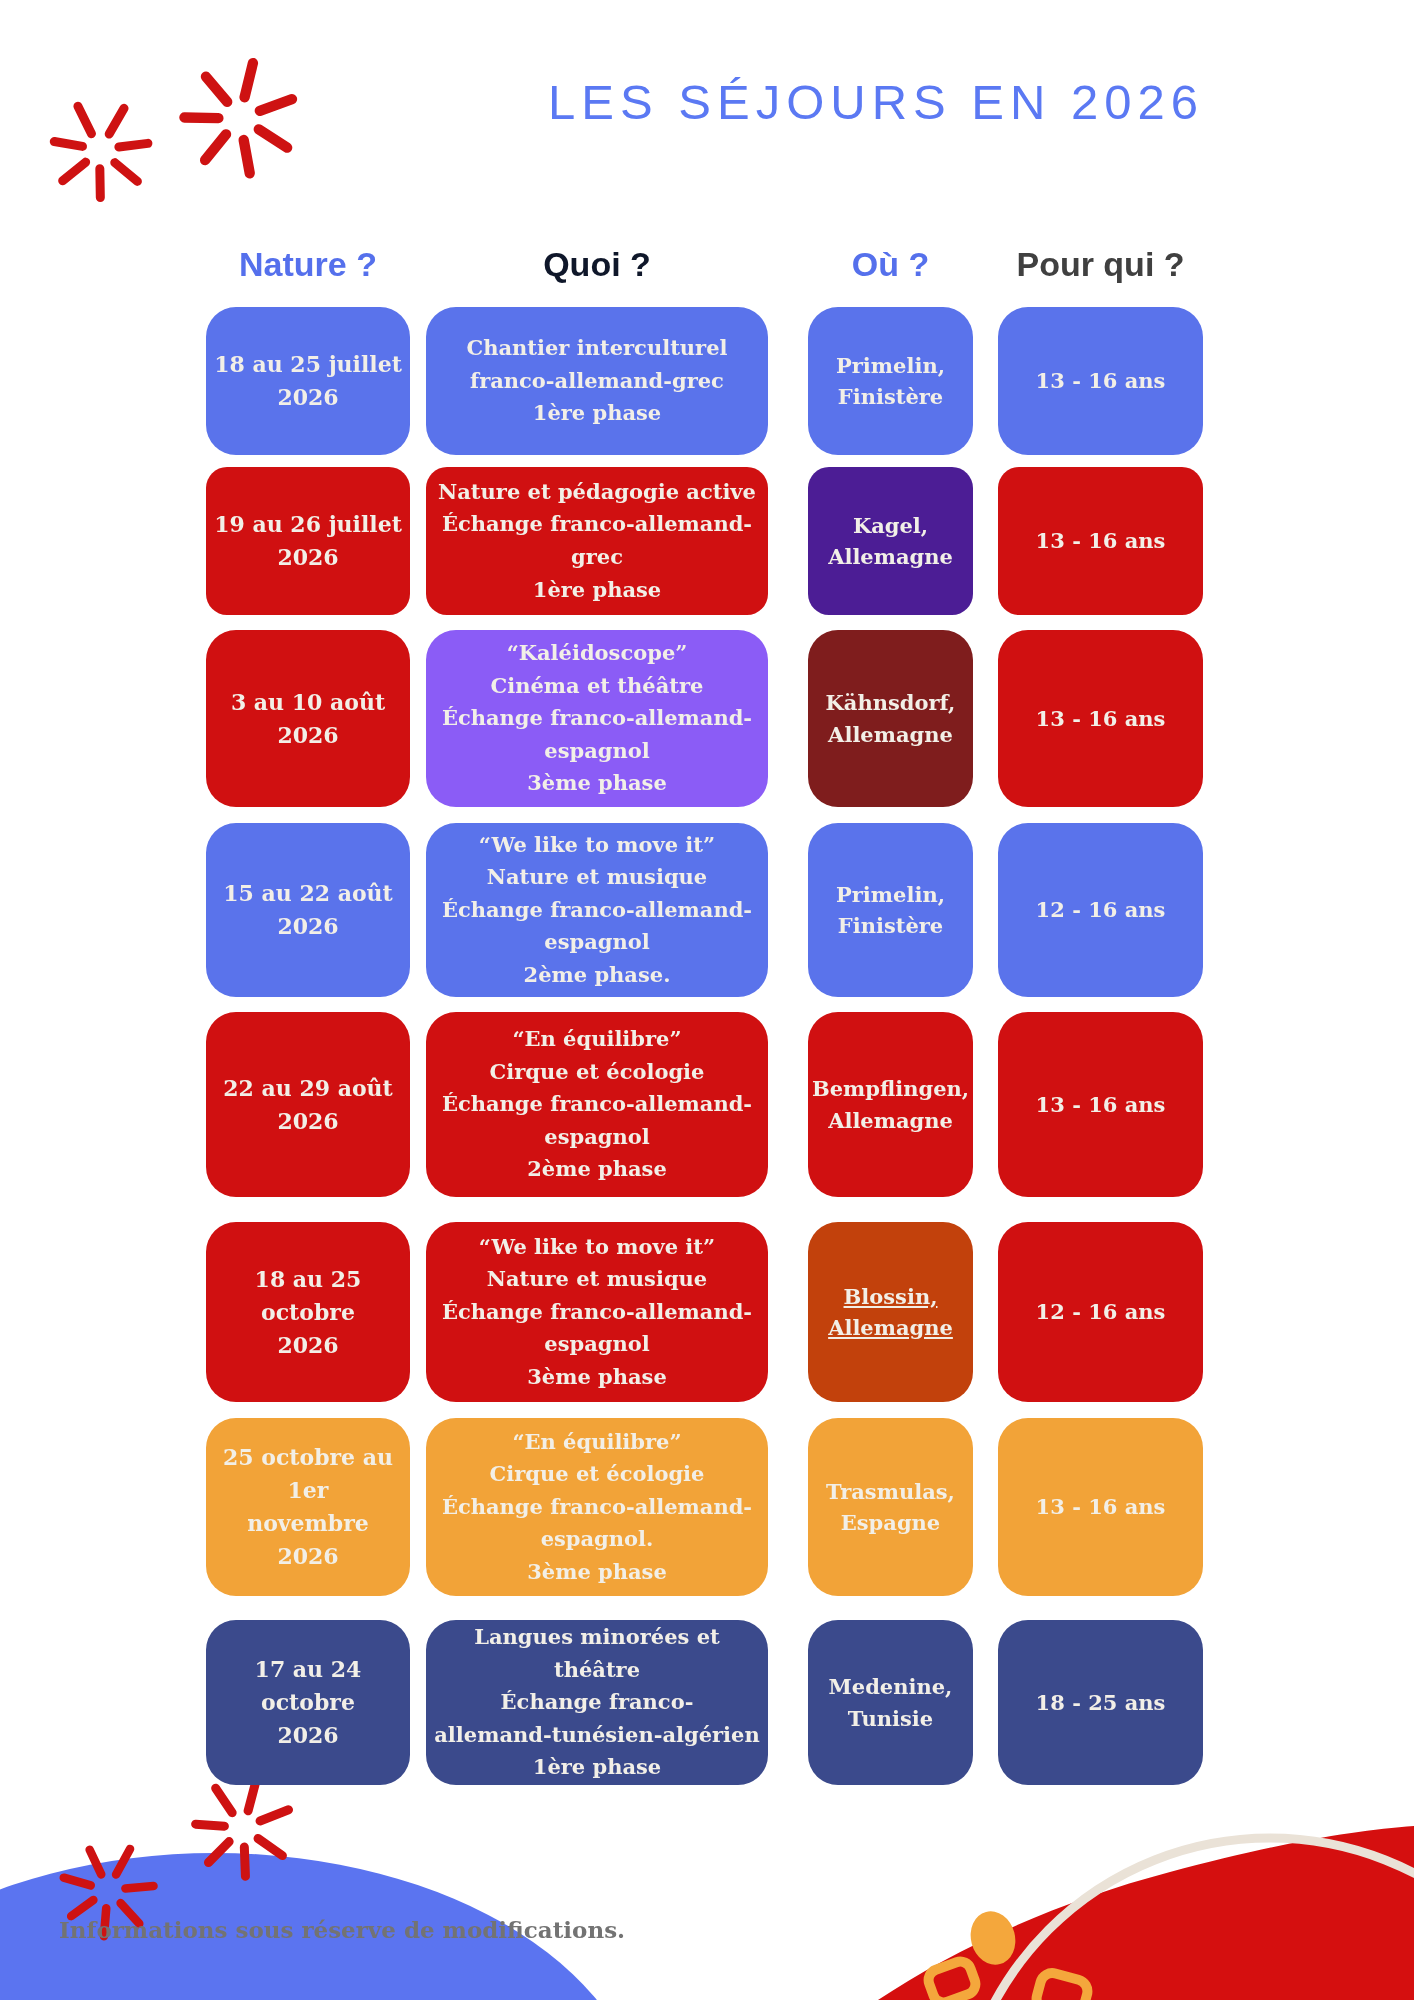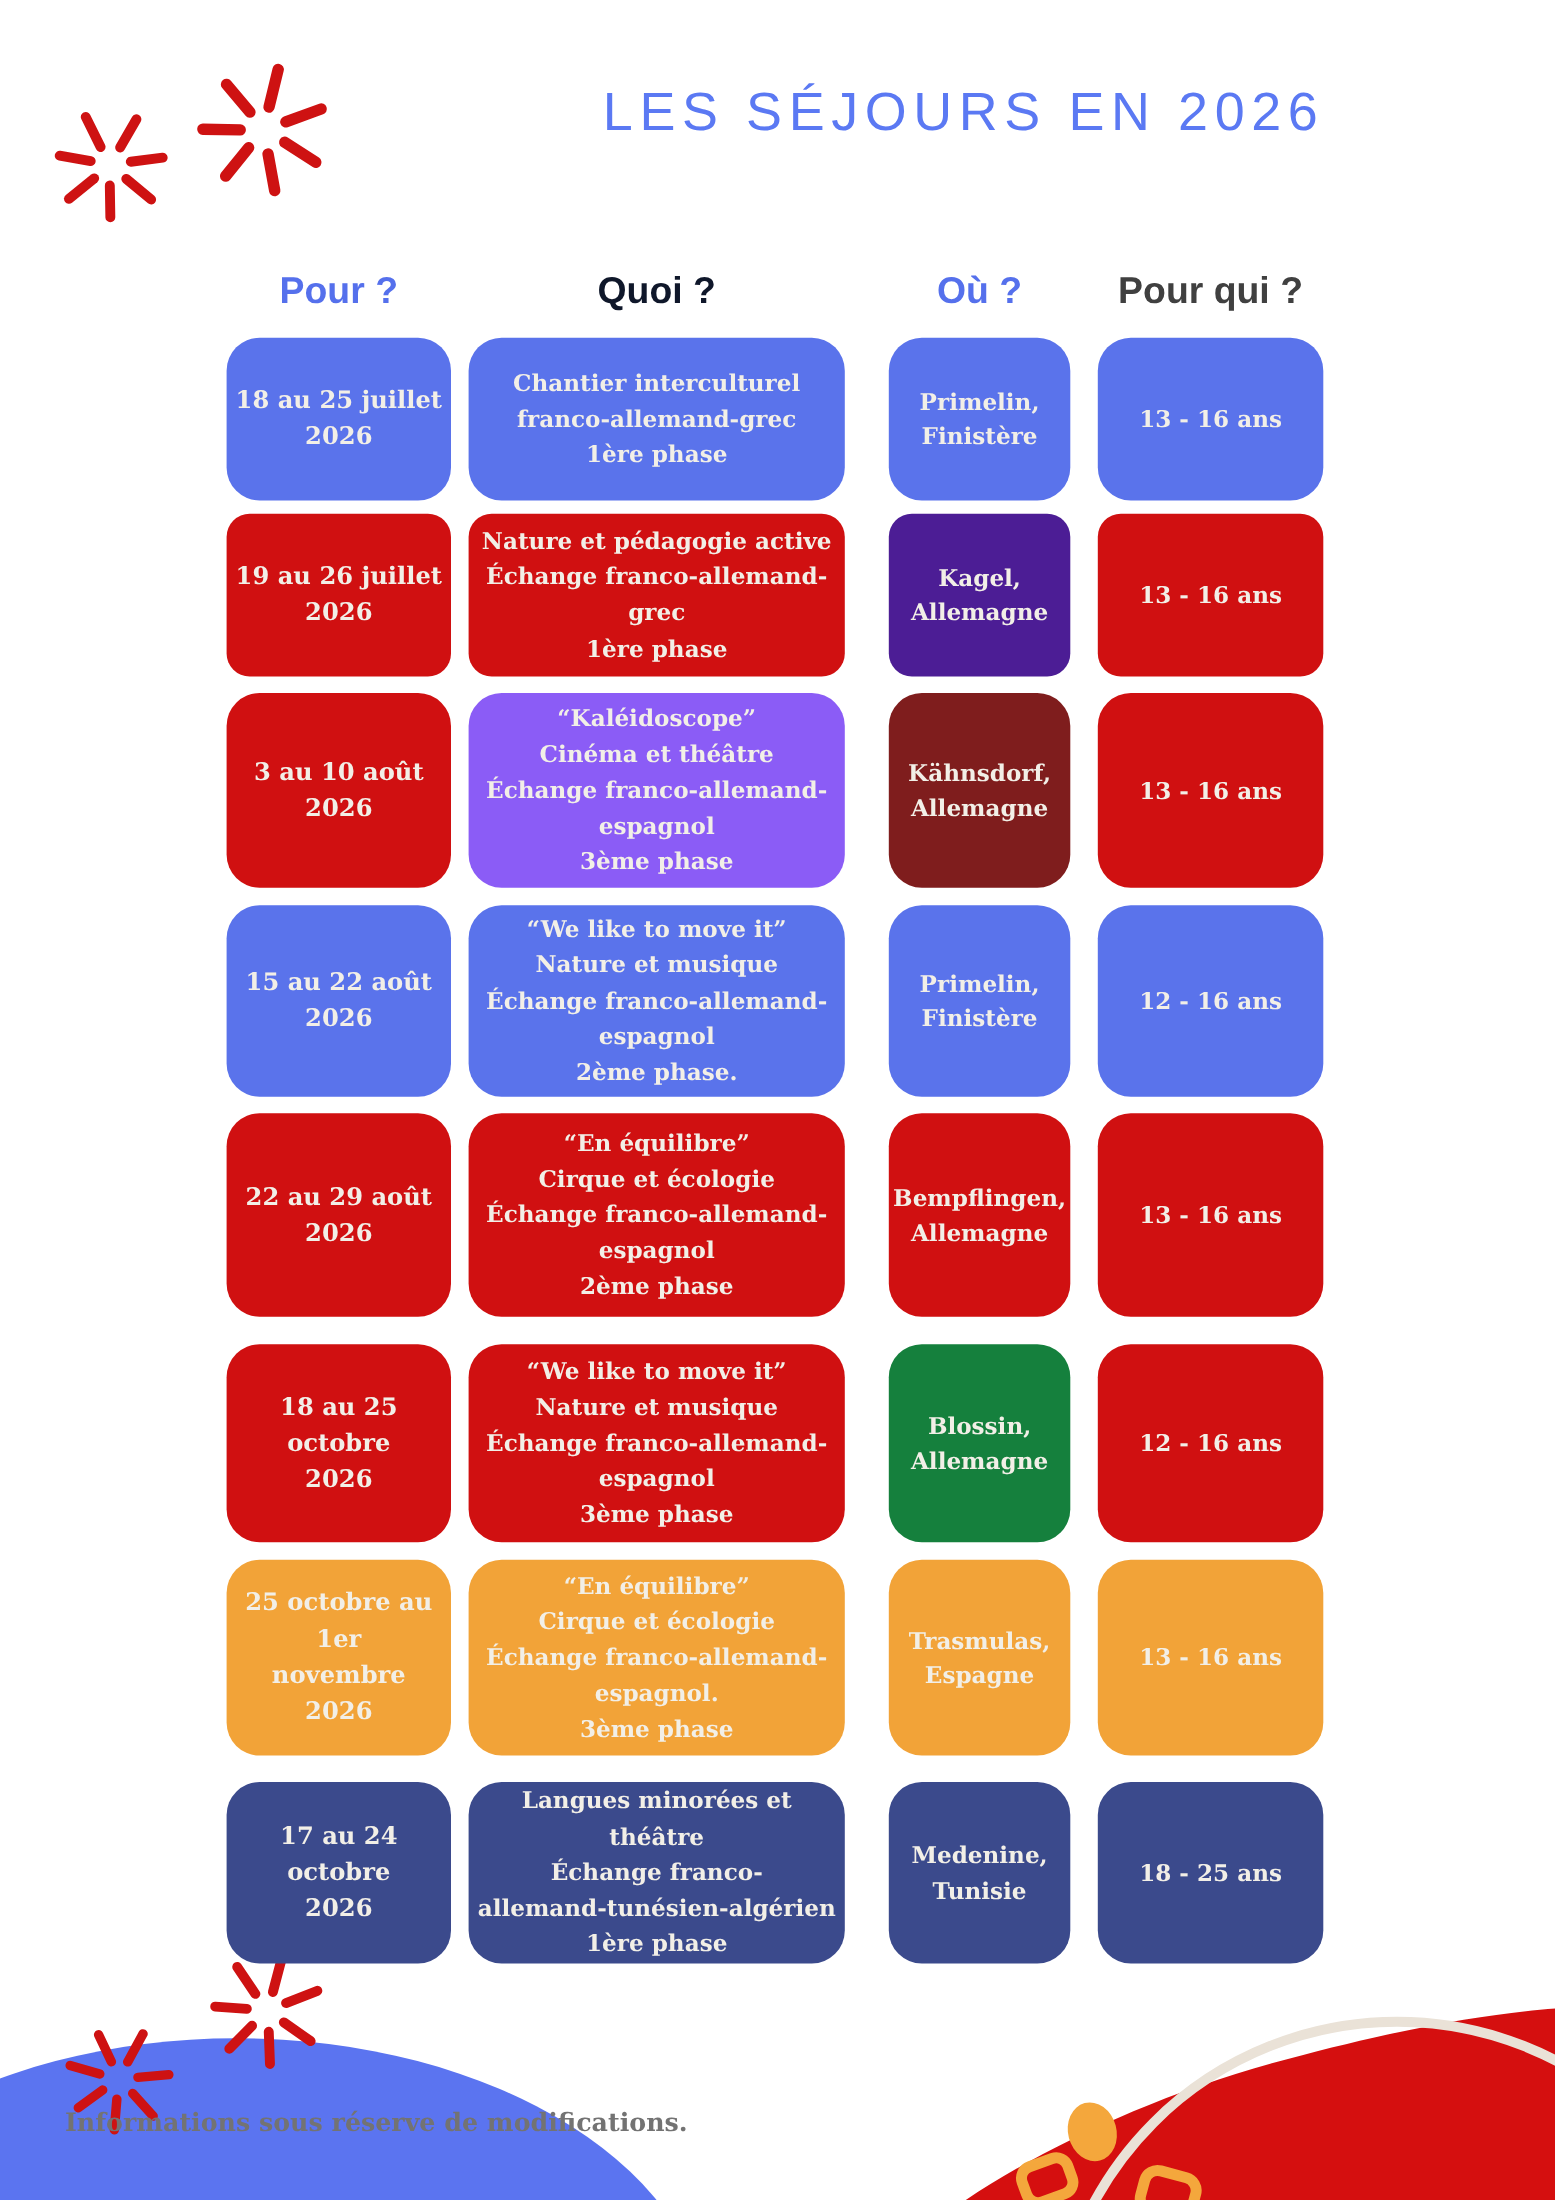--- a/index.html
+++ b/index.html
@@ -125,21 +125,21 @@
     <use href="#fw" transform="translate(240 118) rotate(25) scale(1.15)" stroke="#ce1212"></use>
     <use href="#fw" transform="translate(108 1890) rotate(40) scale(0.95)" stroke="#ce1212"></use>
     <use href="#fw" transform="translate(243 1828) rotate(80)" stroke="#ce1212"></use>
   </svg>
 
   <div class="page-title" style="color: rgb(91, 121, 243);">LES SÉJOURS EN 2026</div>
 
   <div class="table-wrap">
 
     <div class="hdr-row">
-      <div class="hdr c1" style="color: rgb(85, 112, 236);">Pour ?</div>
+      <div class="hdr c1" style="color: rgb(85, 112, 236);">Nature ?</div>
       <div class="hdr c2" style="color: #0f172a;">Quoi ?</div>
       <div class="hdr c3" style="color: rgb(85, 112, 236);">Où ?</div>
       <div class="hdr c4" style="color: #404040;">Pour qui ?</div>
     </div>
 
     <div class="row r1">
       <div class="cell c1" style="background: rgb(90, 115, 235);">18 au 25 juillet
 2026</div>
       <div class="cell c2" style="background: rgb(90, 115, 235);">Chantier interculturel
 franco-allemand-grec
@@ -200,21 +200,21 @@
     </div>
 
     <div class="row r6">
       <div class="cell c1" style="background: rgb(208, 16, 17);">18 au 25 octobre
 2026</div>
       <div class="cell c2" style="background: rgb(208, 16, 17);">“We like to move it”
 Nature et musique
 Échange franco-allemand-
 espagnol
 3ème phase</div>
-      <div class="cell c3" style="background: #15803d;">Blossin,
+      <div class="cell c3" style="background: #c2410c; text-decoration: underline;">Blossin,
 Allemagne</div>
       <div class="cell c4" style="background: rgb(208, 16, 17);">12 - 16 ans</div>
     </div>
 
     <div class="row r7">
       <div class="cell c1" style="background: rgb(242, 163, 56);">25 octobre au 1er
 novembre 2026</div>
       <div class="cell c2" style="background: rgb(242, 163, 56);">“En équilibre”
 Cirque et écologie
 Échange franco-allemand-

